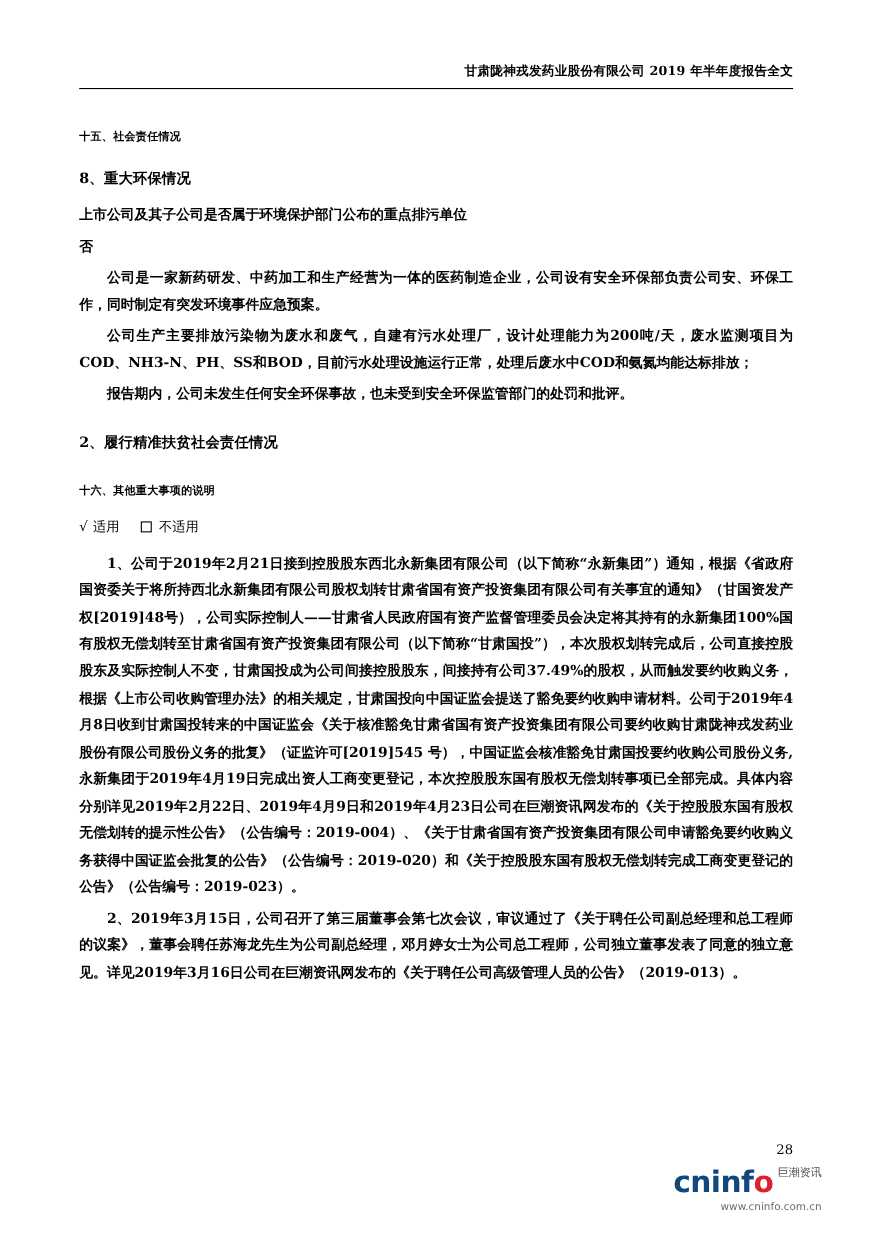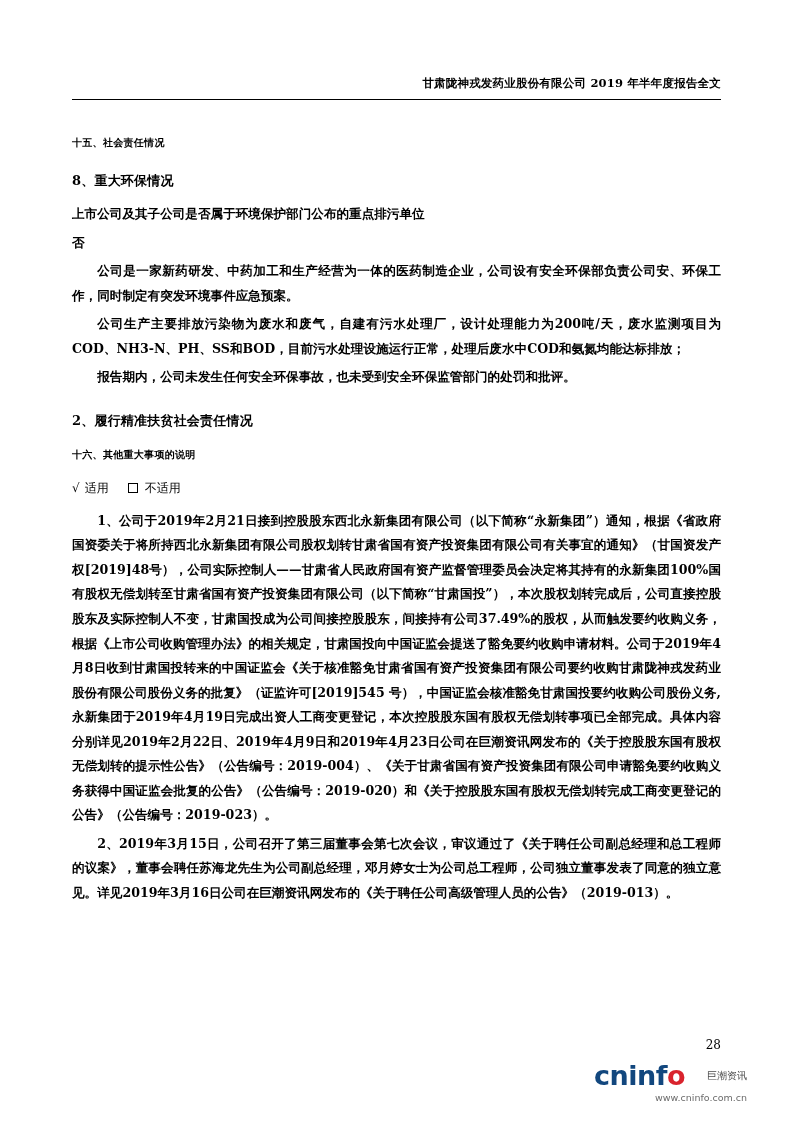--- a/index.html
+++ b/index.html
@@ -16,21 +16,21 @@
     overflow: hidden;
   }
   .page {
     position: relative;
     width: 793px;
     height: 1122px;
     box-sizing: border-box;
     padding: 0 72px;
   }
   .header {
-    padding-top: 76px;
+    padding-top: 57px;
     text-align: right;
     font-family: "DejaVu Serif", "Liberation Serif", serif;
     font-size: 11.5px;
     font-weight: bold;
     color: #000;
     letter-spacing: 0.2px;
   }
   .header-rule {
     margin-top: 8px;
     border-bottom: 1px solid #000;
@@ -117,23 +117,23 @@
     margin-top: 1px;
   }
   .footer .url {
     font-family: "DejaVu Sans", "Liberation Sans", sans-serif;
     font-size: 9.5px;
     color: #6b6b6b;
     margin-top: 2px;
   }
   .footer-row {
     display: flex;
-    align-items: center;
+    align-items: flex-start;
     justify-content: flex-end;
-    gap: 22px;
+    gap: 4px;
   }
   .cn-logo-box {
     display: inline-block;
   }
 </style>
 </head>
 <body>
 
 <div class="page">
 
@@ -149,21 +149,21 @@
     <h2 class="sub-title">8、重大环保情况</h2>
 
     <p class="body-text">上市公司及其子公司是否属于环境保护部门公布的重点排污单位</p>
     <p class="body-text tight">否</p>
     <p class="body-text indent tight">公司是一家新药研发、中药加工和生产经营为一体的医药制造企业，公司设有安全环保部负责公司安、环保工作，同时制定有突发环境事件应急预案。</p>
     <p class="body-text indent tight">公司生产主要排放污染物为废水和废气，自建有污水处理厂，设计处理能力为200吨/天，废水监测项目为COD、NH3-N、PH、SS和BOD，目前污水处理设施运行正常，处理后废水中COD和氨氮均能达标排放；</p>
     <p class="body-text indent tight">报告期内，公司未发生任何安全环保事故，也未受到安全环保监管部门的处罚和批评。</p>
 
     <h2 class="sub-title">2、履行精准扶贫社会责任情况</h2>
 
-    <h1 class="section-title" style="margin-top:18px">十六、其他重大事项的说明</h1>
+    <h1 class="section-title" style="margin-top:28px">十六、其他重大事项的说明</h1>
 
     <div class="applicable-line">
       <span class="mark">√</span>
       <span class="label">适用</span>
       <span class="box"></span>
       <span class="label">不适用</span>
     </div>
 
     <p class="body-text indent">1、公司于2019年2月21日接到控股股东西北永新集团有限公司（以下简称“永新集团”）通知，根据《省政府国资委关于将所持西北永新集团有限公司股权划转甘肃省国有资产投资集团有限公司有关事宜的通知》（甘国资发产权[2019]48号），公司实际控制人——甘肃省人民政府国有资产监督管理委员会决定将其持有的永新集团100%国有股权无偿划转至甘肃省国有资产投资集团有限公司（以下简称“甘肃国投”），本次股权划转完成后，公司直接控股股东及实际控制人不变，甘肃国投成为公司间接控股股东，间接持有公司37.49%的股权，从而触发要约收购义务，根据《上市公司收购管理办法》的相关规定，甘肃国投向中国证监会提送了豁免要约收购申请材料。公司于2019年4月8日收到甘肃国投转来的中国证监会《关于核准豁免甘肃省国有资产投资集团有限公司要约收购甘肃陇神戎发药业股份有限公司股份义务的批复》（证监许可[2019]545 号），中国证监会核准豁免甘肃国投要约收购公司股份义务,永新集团于2019年4月19日完成出资人工商变更登记，本次控股股东国有股权无偿划转事项已全部完成。具体内容分别详见2019年2月22日、2019年4月9日和2019年4月23日公司在巨潮资讯网发布的《关于控股股东国有股权无偿划转的提示性公告》（公告编号：2019-004）、《关于甘肃省国有资产投资集团有限公司申请豁免要约收购义务获得中国证监会批复的公告》（公告编号：2019-020）和《关于控股股东国有股权无偿划转完成工商变更登记的公告》（公告编号：2019-023）。</p>
     <p class="body-text indent tight">2、2019年3月15日，公司召开了第三届董事会第七次会议，审议通过了《关于聘任公司副总经理和总工程师的议案》，董事会聘任苏海龙先生为公司副总经理，邓月婷女士为公司总工程师，公司独立董事发表了同意的独立意见。详见2019年3月16日公司在巨潮资讯网发布的《关于聘任公司高级管理人员的公告》（2019-013）。</p>

